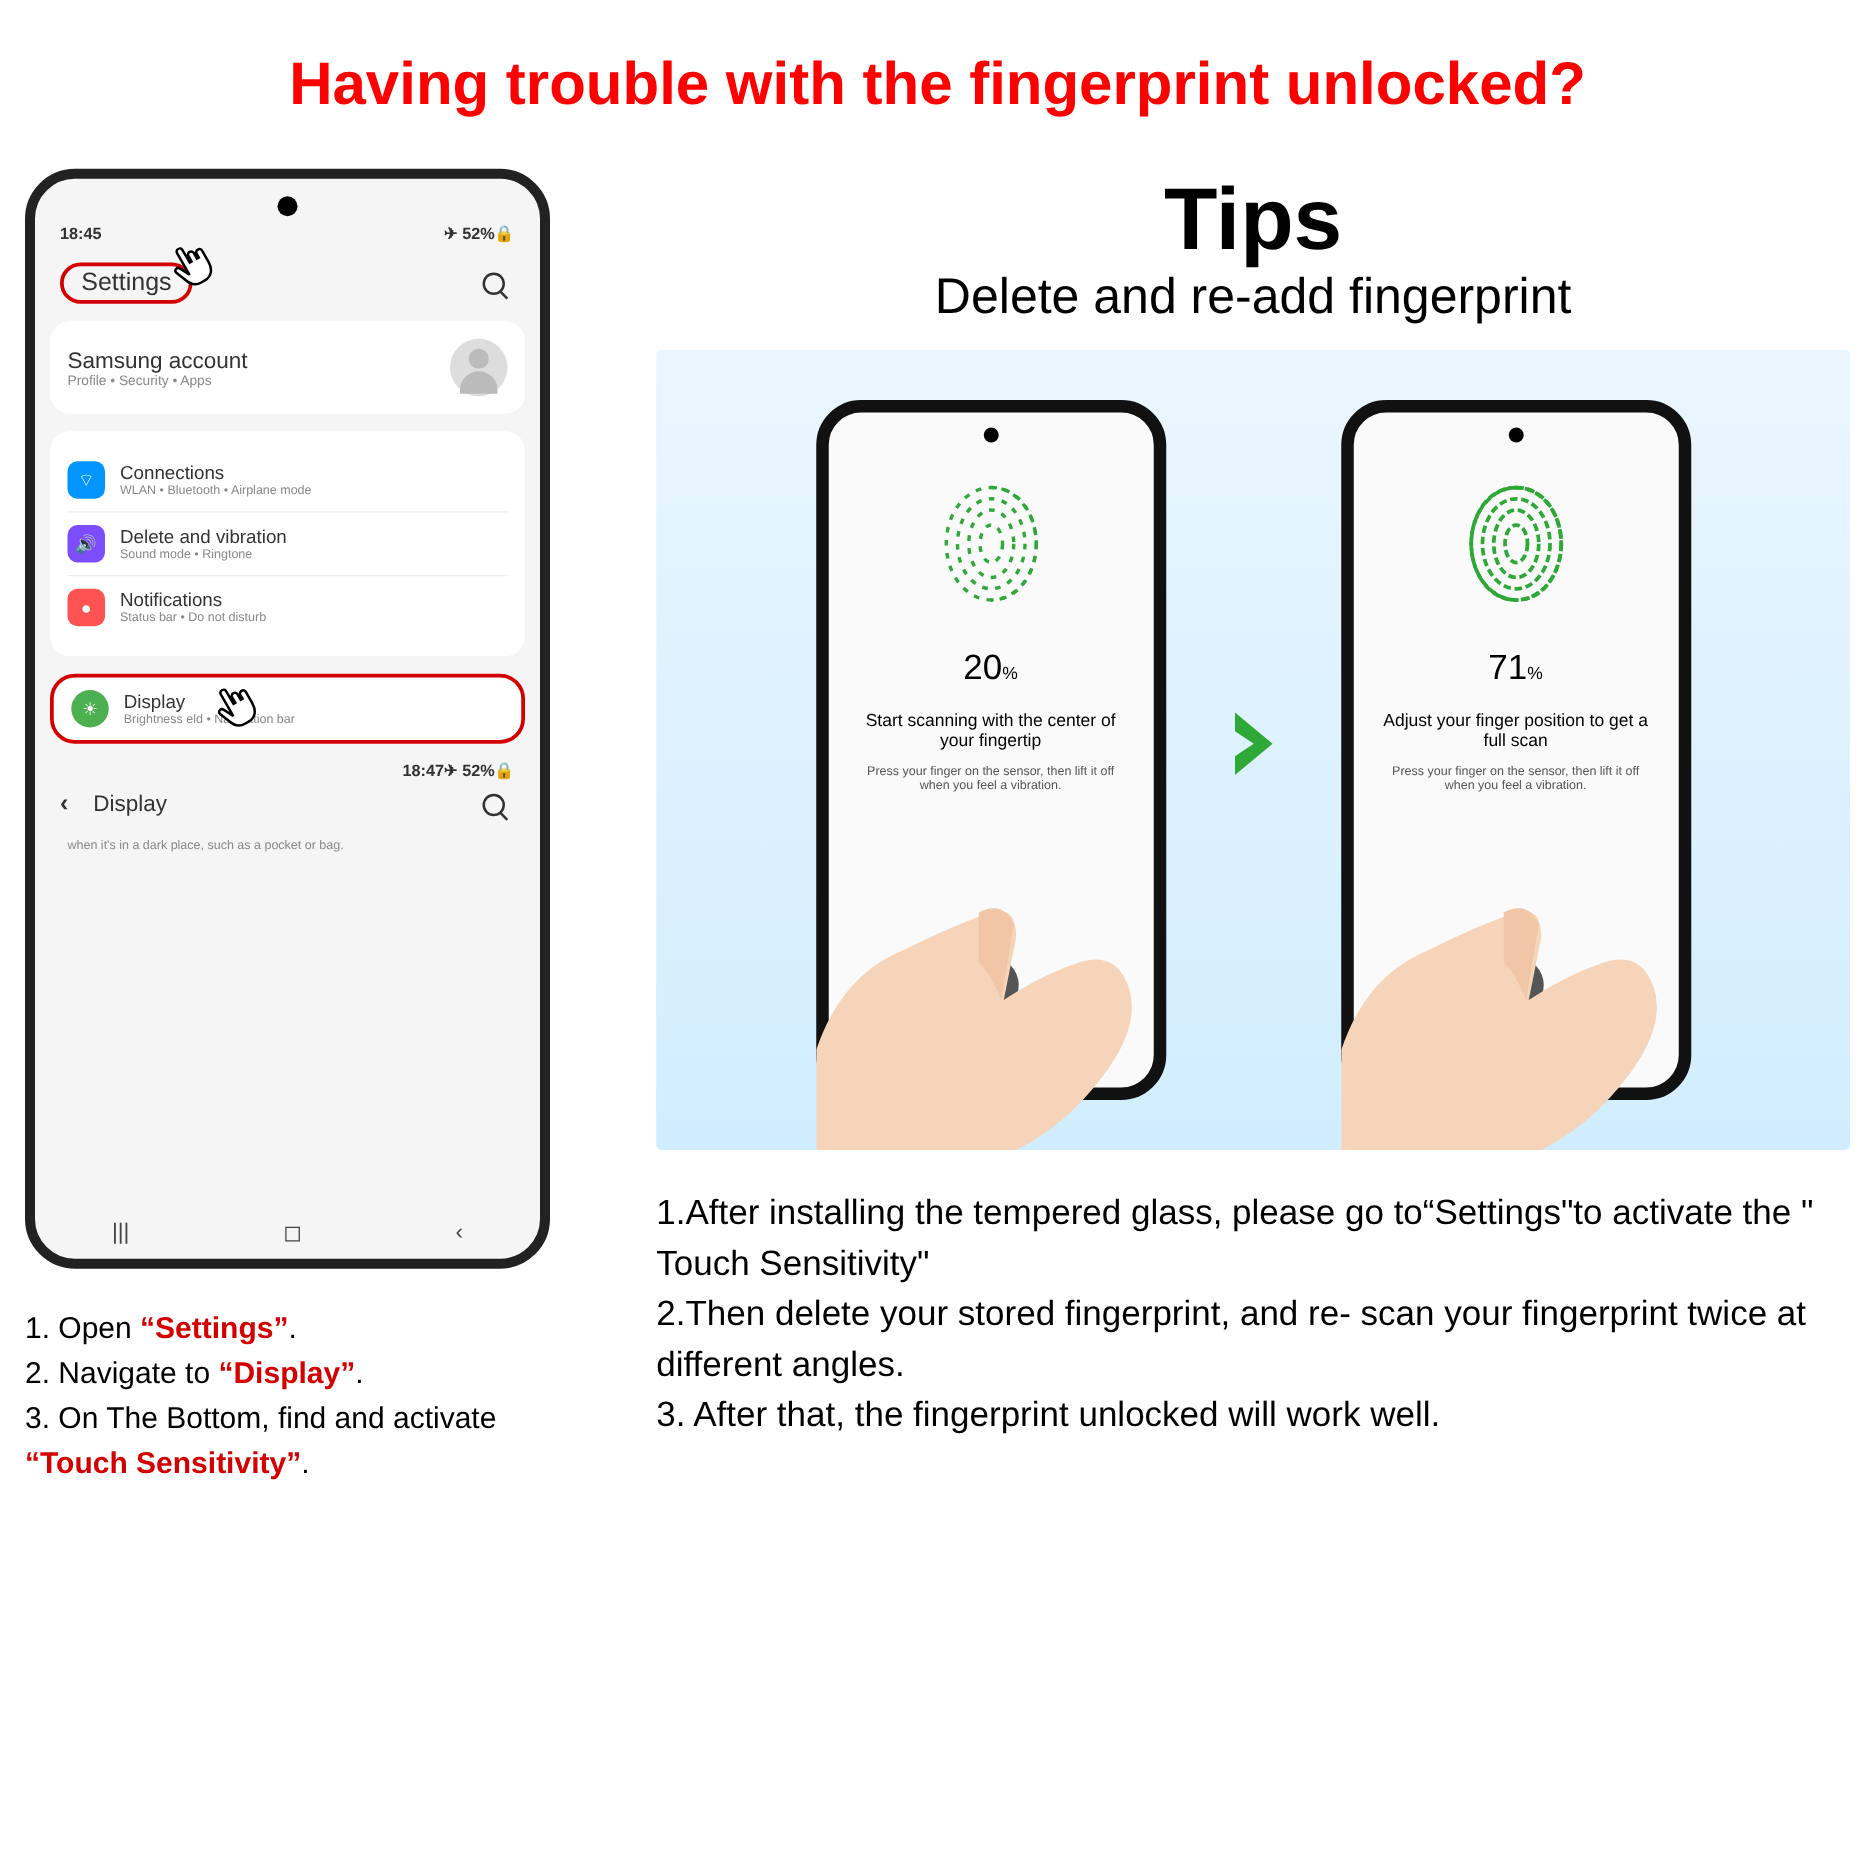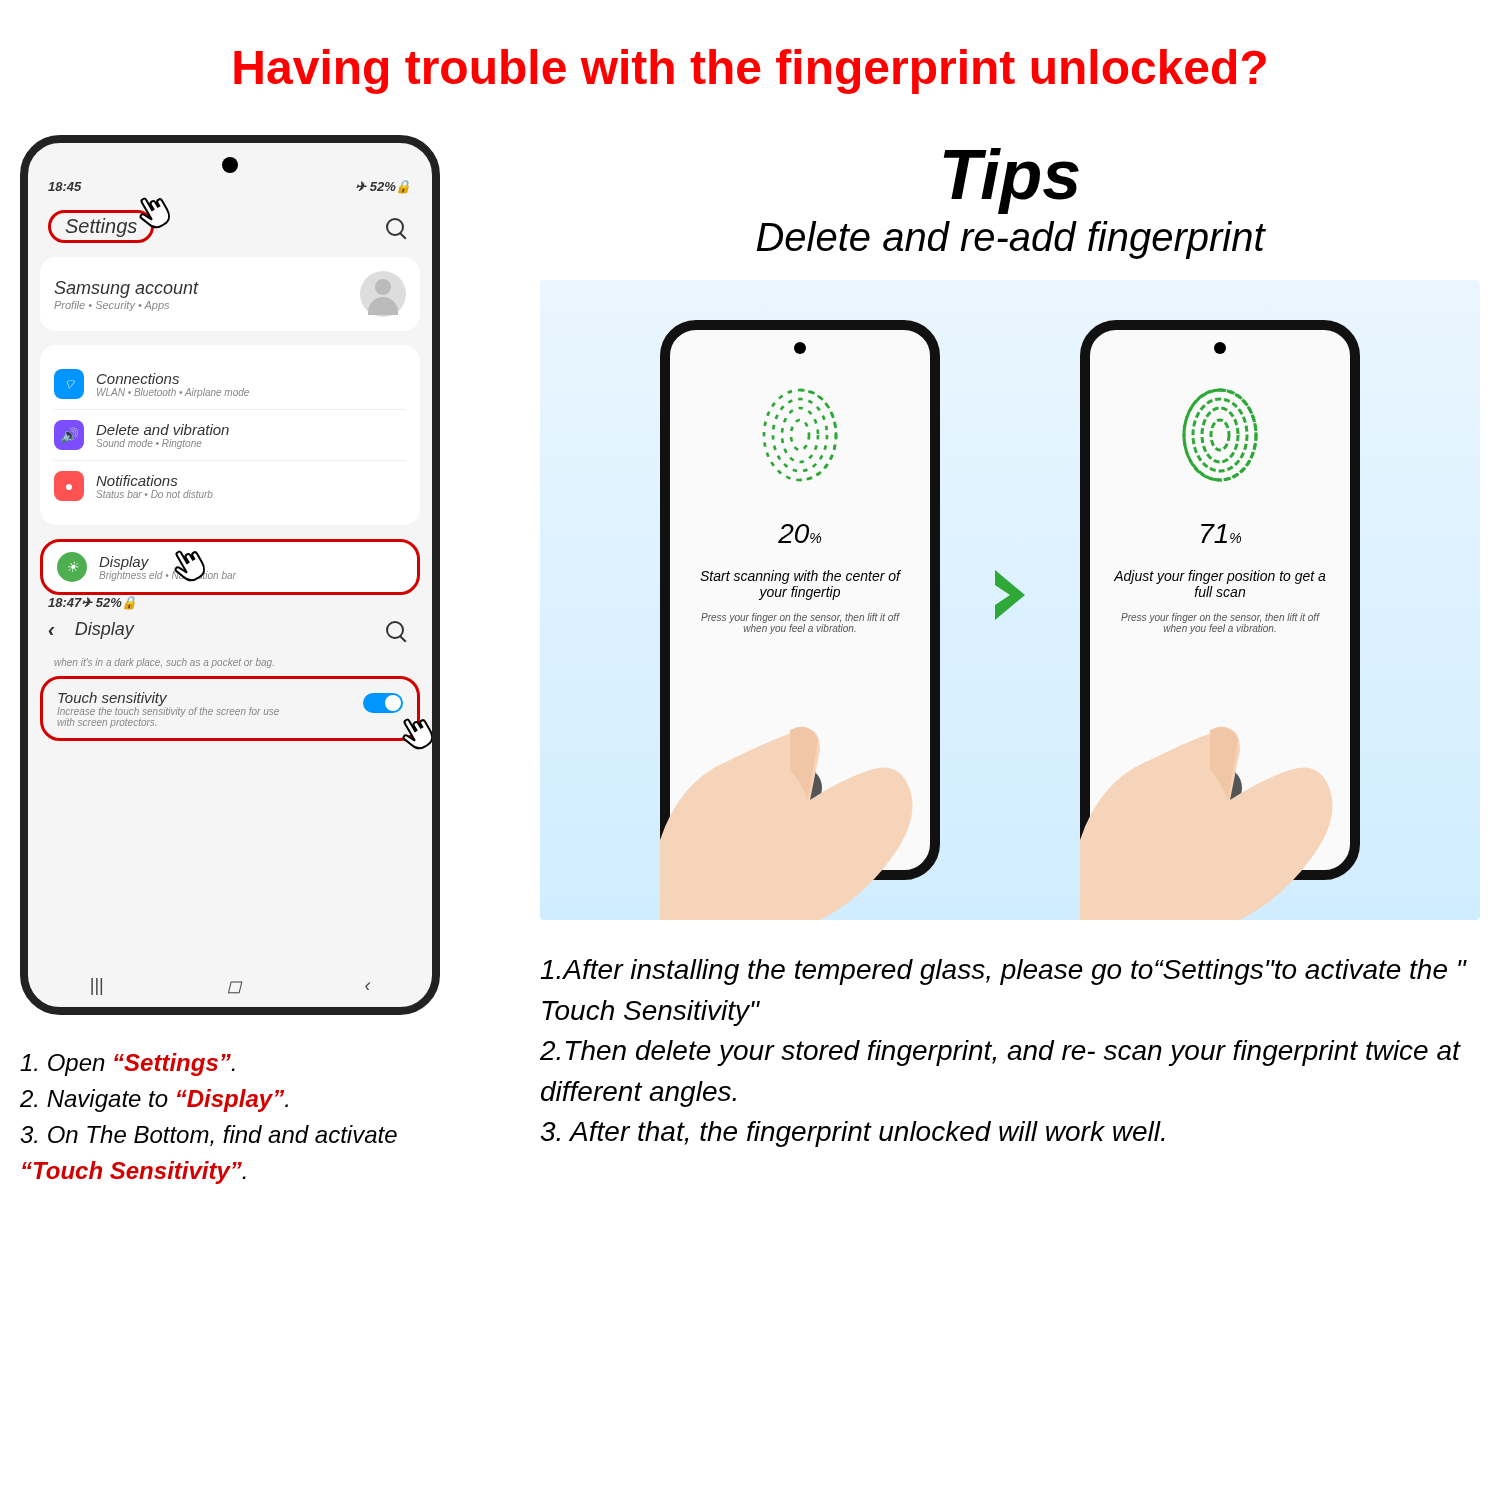--- a/index.html
+++ b/index.html
@@ -21,22 +21,21 @@
   .subtitle {
     color: #ff0000;
     font-size: 48px;
     font-weight: bold;
     margin-top: 20px;
   }
   .main-content {
     display: flex;
     margin-top: 40px;
     padding: 0 20px;
-    gap: 60px;
-    font-style: italic;
+    gap: 45px;
   }
   
   .left-col { width: 460px; position: relative; }
   .phone-frame {
     width: 420px;
     height: 880px;
     border: 8px solid #222;
     border-radius: 40px;
     background: #f5f5f5;
     position: relative;
@@ -113,21 +112,21 @@
     font-size: 14px;
     flex-shrink: 0;
   }
   .ic-blue { background: #0095ff; }
   .ic-purple { background: #7c4dff; }
   .ic-red { background: #ff5252; }
   .ic-green { background: #4caf50; border-radius: 50%; }
   .setting-text .t { font-size: 15px; font-weight: 500; }
   .setting-text .s { font-size: 10px; color: #888; }
   .display-card { border: 3px solid #d40000; border-radius: 20px; padding: 10px 14px; position: relative; }
-  .status-bar2 { display: flex; justify-content: flex-start; font-size: 13px; padding: 0 8px 0; font-weight: 600; }
+  .status-bar2 { display: flex; justify-content: flex-end; font-size: 13px; padding: 14px 8px 0; font-weight: 600; }
   .display-header { display: flex; align-items: center; gap: 20px; padding: 8px 8px 16px; font-size: 18px; }
   .chevron-left { font-size: 20px; font-weight: bold; }
   .truncated { font-size: 10px; color: #888; padding: 0 14px 8px; }
   .touch-card { border: 3px solid #d40000; border-radius: 20px; padding: 10px 14px; display: flex; align-items: flex-start; justify-content: space-between; position: relative; }
   .touch-text .t { font-size: 15px; font-weight: 500; }
   .touch-text .s { font-size: 10px; color: #888; max-width: 240px; }
   .toggle {
     width: 40px; height: 20px;
     background: #0095ff;
     border-radius: 10px;
@@ -306,32 +305,20 @@
         <div class="status-bar2">
           <span>18:47</span>
           <span>✈ 52%🔒</span>
         </div>
         <div class="display-header">
           <span class="chevron-left">‹</span>
           <span>Display</span>
           <span class="search-icon" style="margin-left:auto;"></span>
         </div>
         <div class="truncated">when it's in a dark place, such as a pocket or bag.</div>
-        <div class="touch-card">
-          <div class="touch-text">
-            <div class="t">Touch sensitivity</div>
-            <div class="s">Increase the touch sensitivity of the screen for use with screen protectors.</div>
-          </div>
-          <div class="toggle"></div>
-          <div class="pointer-hand" style="right:-24px; bottom:-24px;">
-            <svg viewBox="0 0 24 24" fill="white" stroke="black" stroke-width="1.2">
-                <path d="M8 2a1.5 1.5 0 0 1 3 0v7h1V6a1.5 1.5 0 0 1 3 0v3h1V7a1.5 1.5 0 0 1 3 0v6c0 4-2 7-6 7h-2c-3 0-5-2-6-5l-2-5c-.5-1.5 1.5-2.5 2.5-1L8 14V2z"></path>
-              </svg>
-          </div>
-        </div>
         <div class="nav-bar">
           <span class="nav-icon">|||</span>
           <span class="nav-icon">◻</span>
           <span class="nav-icon">‹</span>
         </div>
       </div>
     </div>
 
     <div class="left-instructions">
       <div>

